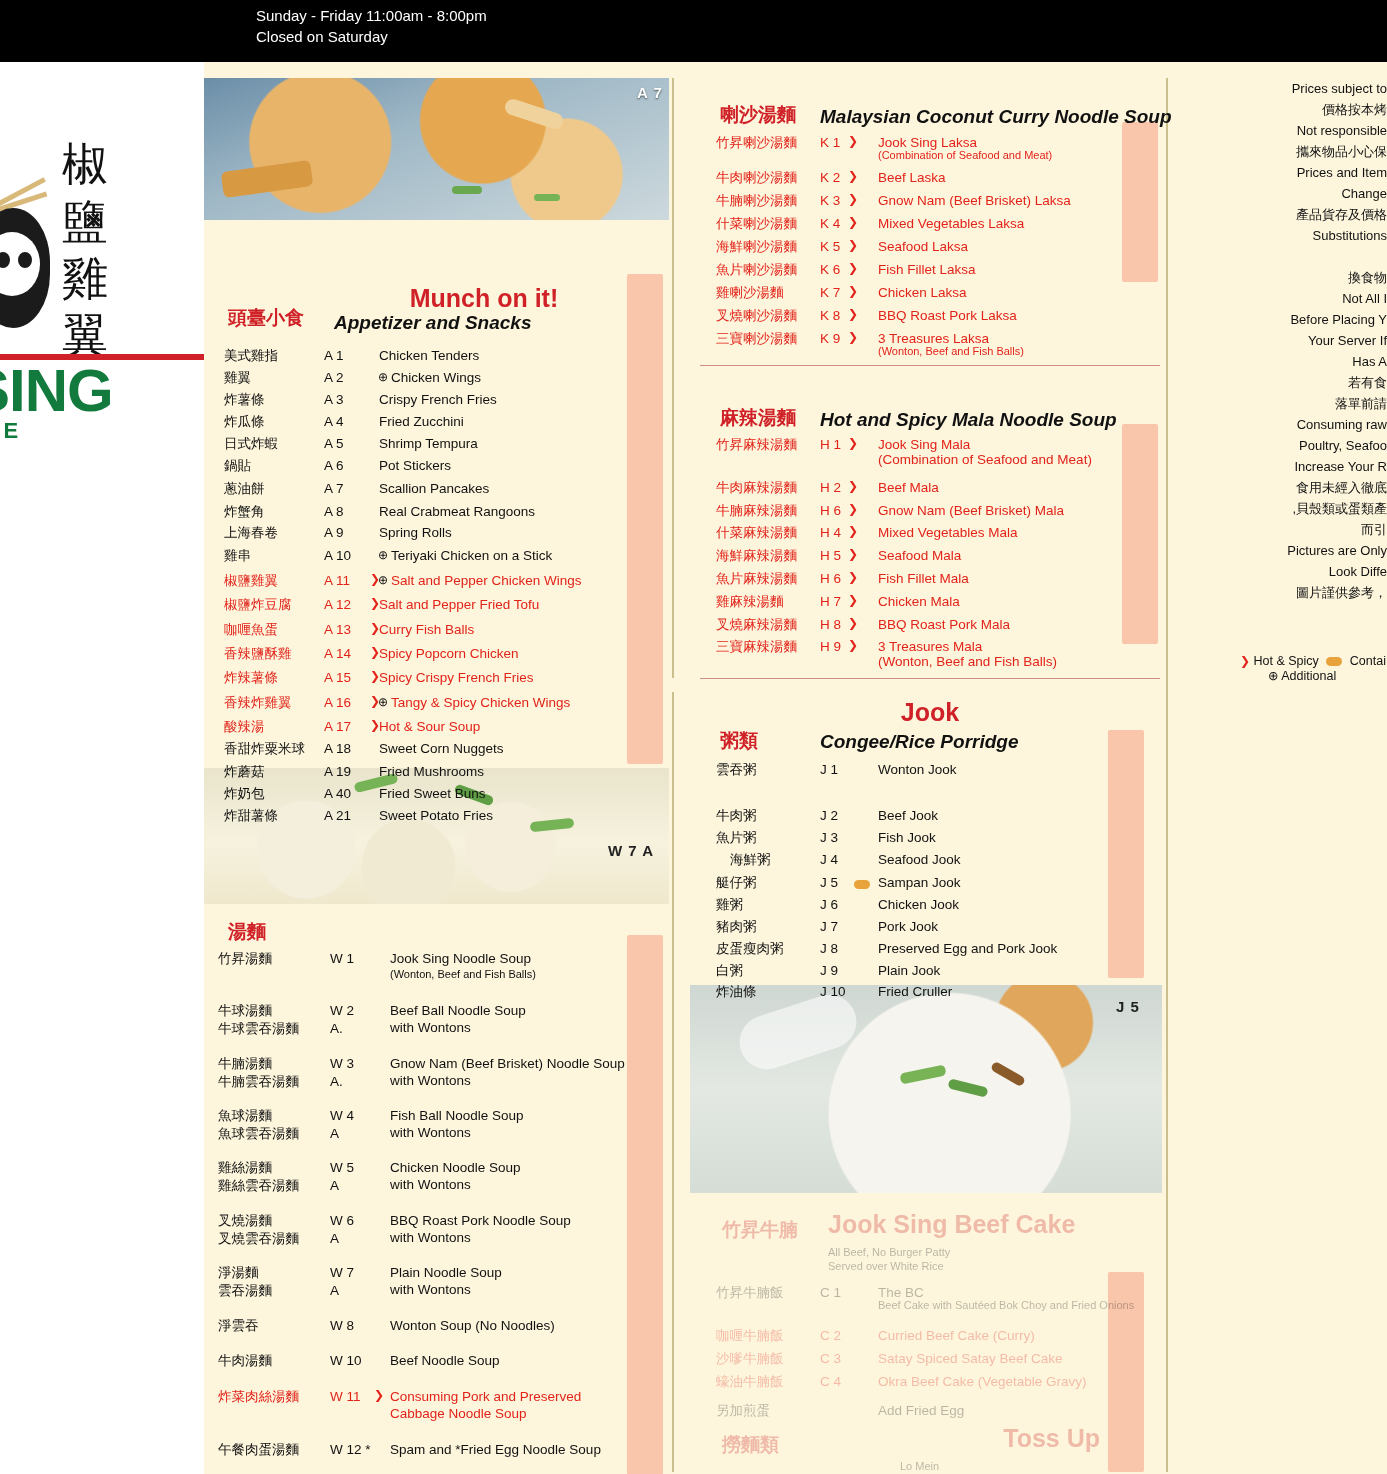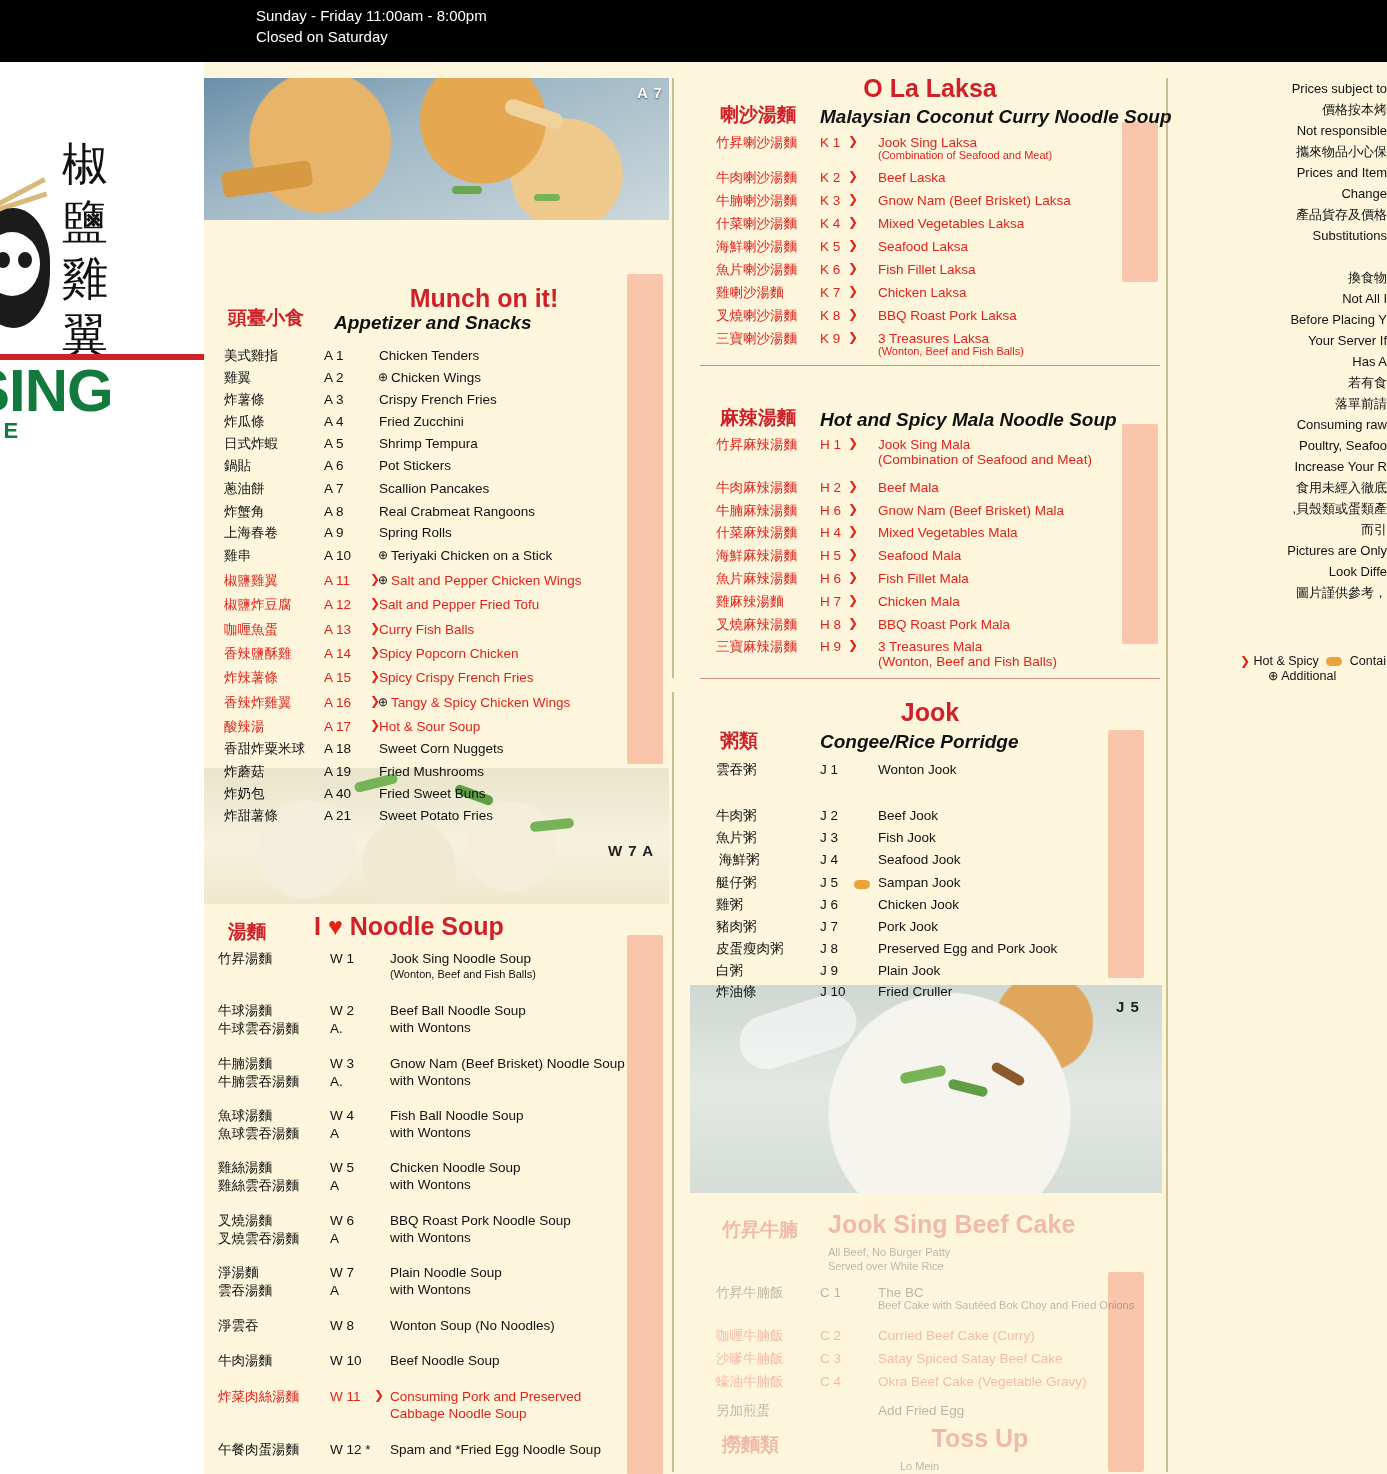--- a/index.html
+++ b/index.html
@@ -250,21 +250,20 @@
         <span class="" style="position:absolute;left:155px;top:1px;white-space:nowrap">Fried Sweet Buns</span>
       </div>
       <div class="row" style="left: 224px; top: 745px; width: 430px; height: 0px;">
         <span class="cn " style="position:absolute;left:0;top:0;white-space:nowrap">炸甜薯條</span>
         <span class="" style="position:absolute;left:100px;top:1px;white-space:nowrap">A 21</span>
         <span class="" style="position:absolute;left:155px;top:1px;white-space:nowrap">Sweet Potato Fries</span>
       </div>
     </div>
 
   <div class="secHdrCn" style="left:228px;top:857px;">湯麵</div>
-  <div class="bigTitle" style="left:314px;top:850px;width:330px;text-align:left;"><span>I </span><span class="noodleHeart">♥</span><span> Noodle Soup</span></div>
   <div id="noodle-list">
       <div class="row" style="left: 218px; top: 888px; width: 440px; height: 0px;">
         <span class="cn " style="position:absolute;left:0;top:0;white-space:nowrap">竹昇湯麵</span>
         <span class="" style="position:absolute;left:112px;top:1px;white-space:nowrap">W 1</span>
         <span class="" style="position:absolute;left:172px;top:1px;white-space:nowrap">Jook Sing Noodle Soup</span>
         <span class=" sub" style="position:absolute;left:172px;top:18px;white-space:nowrap">(Wonton, Beef and Fish Balls)</span>
       </div>
       <div class="row" style="left: 218px; top: 940px; width: 440px; height: 0px;">
         <span class="cn " style="position:absolute;left:0;top:0;white-space:nowrap">牛球湯麵</span>
         <span class="cn " style="position:absolute;left:0;top:18px;white-space:nowrap">牛球雲吞湯麵</span>
@@ -330,21 +329,20 @@
         <span class="red" style="position:absolute;left:172px;top:1px;white-space:nowrap">Consuming Pork and Preserved</span>
         <span class="red " style="position:absolute;left:172px;top:18px;white-space:nowrap">Cabbage Noodle Soup</span>
       </div>
       <div class="row" style="left: 218px; top: 1379px; width: 440px; height: 0px;">
         <span class="cn " style="position:absolute;left:0;top:0;white-space:nowrap">午餐肉蛋湯麵</span>
         <span class="" style="position:absolute;left:112px;top:1px;white-space:nowrap">W 12 *</span>
         <span class="" style="position:absolute;left:172px;top:1px;white-space:nowrap">Spam and *Fried Egg Noodle Soup</span>
       </div>
     </div>
 
-  <div class="bigTitle" style="left:700px;top:12px;width:460px;">O La Laksa</div>
   <div class="secHdrCn" style="left:720px;top:40px;">喇沙湯麵</div>
   <div class="secHdrEn" style="left:820px;top:44px;">Malaysian Coconut Curry Noodle Soup</div>
   <div id="laksa-list">
       <div class="row" style="left: 716px; top: 72px; width: 430px; height: 0px;">
         <span class="cn red" style="position:absolute;left:0;top:0;white-space:nowrap">竹昇喇沙湯麵</span>
         <span class="red" style="position:absolute;left:104px;top:1px;white-space:nowrap">K 1</span>
         <span class="spicy" style="position:absolute;left:132px;top:0px;">❯</span>
         <span class="red" style="position:absolute;left:162px;top:1px;white-space:nowrap">Jook Sing Laksa</span>
         <span class="red sub" style="position:absolute;left:162px;top:15px;white-space:nowrap">(Combination of Seafood and Meat)</span>
       </div>
@@ -473,21 +471,21 @@
         <span class="cn " style="position:absolute;left:0;top:0;white-space:nowrap">牛肉粥</span>
         <span class="" style="position:absolute;left:104px;top:1px;white-space:nowrap">J 2</span>
         <span class="" style="position:absolute;left:162px;top:1px;white-space:nowrap">Beef Jook</span>
       </div>
       <div class="row" style="left: 716px; top: 767px; width: 430px; height: 0px;">
         <span class="cn " style="position:absolute;left:0;top:0;white-space:nowrap">魚片粥</span>
         <span class="" style="position:absolute;left:104px;top:1px;white-space:nowrap">J 3</span>
         <span class="" style="position:absolute;left:162px;top:1px;white-space:nowrap">Fish Jook</span>
       </div>
       <div class="row" style="left: 716px; top: 789px; width: 430px; height: 0px;">
-        <span class="cn " style="position:absolute;left:3px;top:0;white-space:nowrap">海鮮粥</span>
+        <span class="cn " style="position:absolute;left:14px;top:0;white-space:nowrap">海鮮粥</span>
         <span class="" style="position:absolute;left:104px;top:1px;white-space:nowrap">J 4</span>
         <span class="" style="position:absolute;left:162px;top:1px;white-space:nowrap">Seafood Jook</span>
       </div>
       <div class="row" style="left: 716px; top: 812px; width: 430px; height: 0px;">
         <span class="cn " style="position:absolute;left:0;top:0;white-space:nowrap">艇仔粥</span>
         <span class="" style="position:absolute;left:104px;top:1px;white-space:nowrap">J 5</span>
         <span style="position:absolute;left:138px;top:6px;width:16px;height:9px;background:#e8a33d;border-radius:5px;"></span>
         <span class="" style="position:absolute;left:162px;top:1px;white-space:nowrap">Sampan Jook</span>
       </div>
       <div class="row" style="left: 716px; top: 834px; width: 430px; height: 0px;">
@@ -544,21 +542,21 @@
           <span class="red" style="position:absolute;left:104px;top:1px;white-space:nowrap">C 4</span>
           <span class="red" style="position:absolute;left:162px;top:1px;white-space:nowrap">Okra Beef Cake (Vegetable Gravy)</span>
         </div>
         <div class="row" style="left: 716px; top: 1340px; width: 430px; height: 0px;">
           <span class="cn " style="position:absolute;left:0;top:0;white-space:nowrap">另加煎蛋</span>
           <span class="" style="position:absolute;left:104px;top:1px;white-space:nowrap"></span>
           <span class="" style="position:absolute;left:162px;top:1px;white-space:nowrap">Add Fried Egg</span>
         </div>
       </div>
     <div class="secHdrCn" style="left:722px;top:1370px;">撈麵類</div>
-    <div class="bigTitle" style="left:860px;top:1362px;width:240px;text-align:center;">Toss Up</div>
+    <div class="bigTitle" style="left:860px;top:1362px;width:240px;text-align:right;">Toss Up</div>
     <div class="row" style="left:900px;top:1398px;font-size:11px;">Lo Mein</div>
   </div>
 
   <div class="rightcol" id="notice-col">
       <span class="ln">Prices subject to</span>
       <span class="ln">價格按本烤</span>
       <span class="ln">Not responsible</span>
       <span class="ln">攜來物品小心保</span>
       <span class="ln">Prices and Item</span>
       <span class="ln">Change</span>

